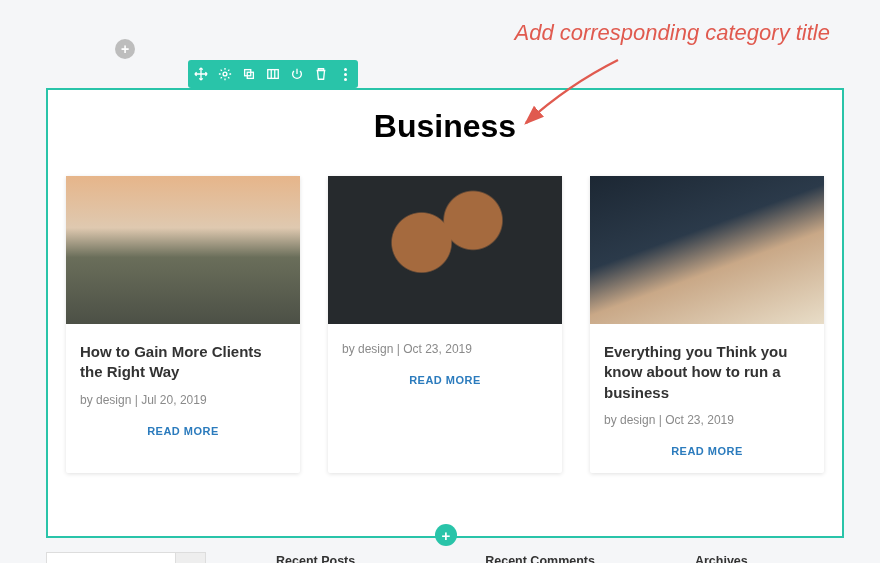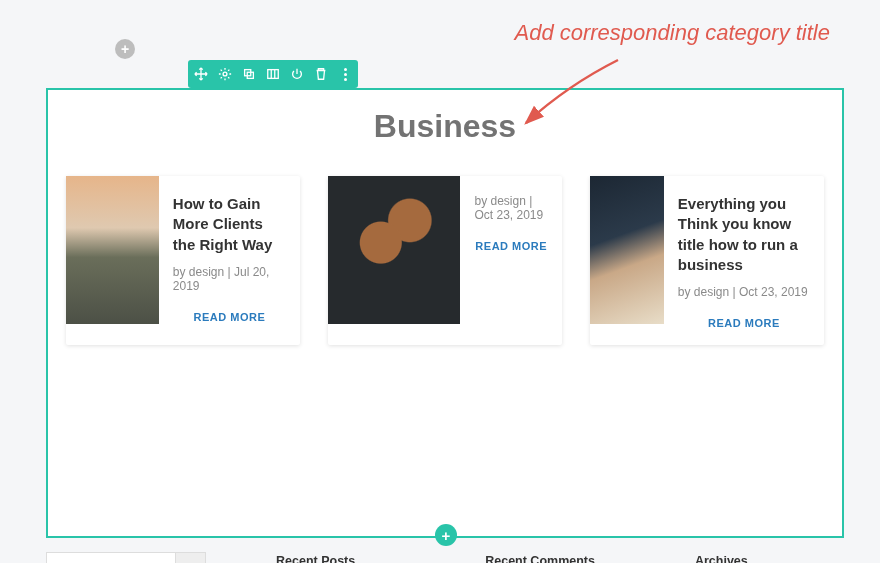--- a/index.html
+++ b/index.html
@@ -85,39 +85,39 @@
 }
 
 .section-title {
   position: absolute;
   top: 108px;
   left: 46px;
   width: 798px;
   text-align: center;
   font-size: 32px;
   font-weight: 700;
-  color: #737373;
+  color: #000000;
 }
 
 .cards {
   position: absolute;
   top: 176px;
   left: 46px;
   width: 798px;
   display: flex;
   justify-content: space-around;
   padding: 0 6px;
 }
 .card {
   width: 234px;
   background: #fff;
   box-shadow: 0 1px 4px rgba(0,0,0,0.12);
   border-radius: 2px;
   display: flex;
-  flex-direction: row;
+  flex-direction: column;
 }
 .thumb { width: 100%; height: 148px; }
 .thumb1 { background: linear-gradient(180deg,#e6b58a 0%,#dfc9b0 35%,#6a6e5a 55%,#4c5046 100%); }
 .thumb2 { background: radial-gradient(circle at 40% 45%, #a56a3e 0 18%, transparent 19%), radial-gradient(circle at 62% 30%, #a56a3e 0 16%, transparent 17%), #262a2d; }
 .thumb3 { background: linear-gradient(160deg,#1c2733 0%,#2b3a4a 40%,#c9a887 60%, #e8ddc8 100%); }
 .card-body { padding: 18px 14px 16px; }
 .card-title { font-size: 15px; font-weight: 700; color: #333; line-height: 1.35; margin-bottom: 10px; }
 .card-meta { font-size: 12px; color: #8a8a8a; margin-bottom: 18px; }
 .card-readmore { font-size: 11px; font-weight: 700; color: #2b7bbd; letter-spacing: 0.5px; text-align: center; }
 
@@ -240,21 +240,21 @@
         <div class="card-meta">
           <span>by </span><span>design</span><span> | </span><span>Oct 23, 2019</span>
         </div>
         <div class="card-readmore">READ MORE</div>
       </div>
     </div>
 
     <div class="card">
       <div class="thumb thumb3"></div>
       <div class="card-body">
-        <div class="card-title">Everything you Think you know title how to run a business</div>
+        <div class="card-title">Everything you Think you know about how to run a business</div>
         <div class="card-meta">
           <span>by </span><span>design</span><span> | </span><span>Oct 23, 2019</span>
         </div>
         <div class="card-readmore">READ MORE</div>
       </div>
     </div>
 
   </div>
 
   <div class="plus-btn-bottom">+</div>

